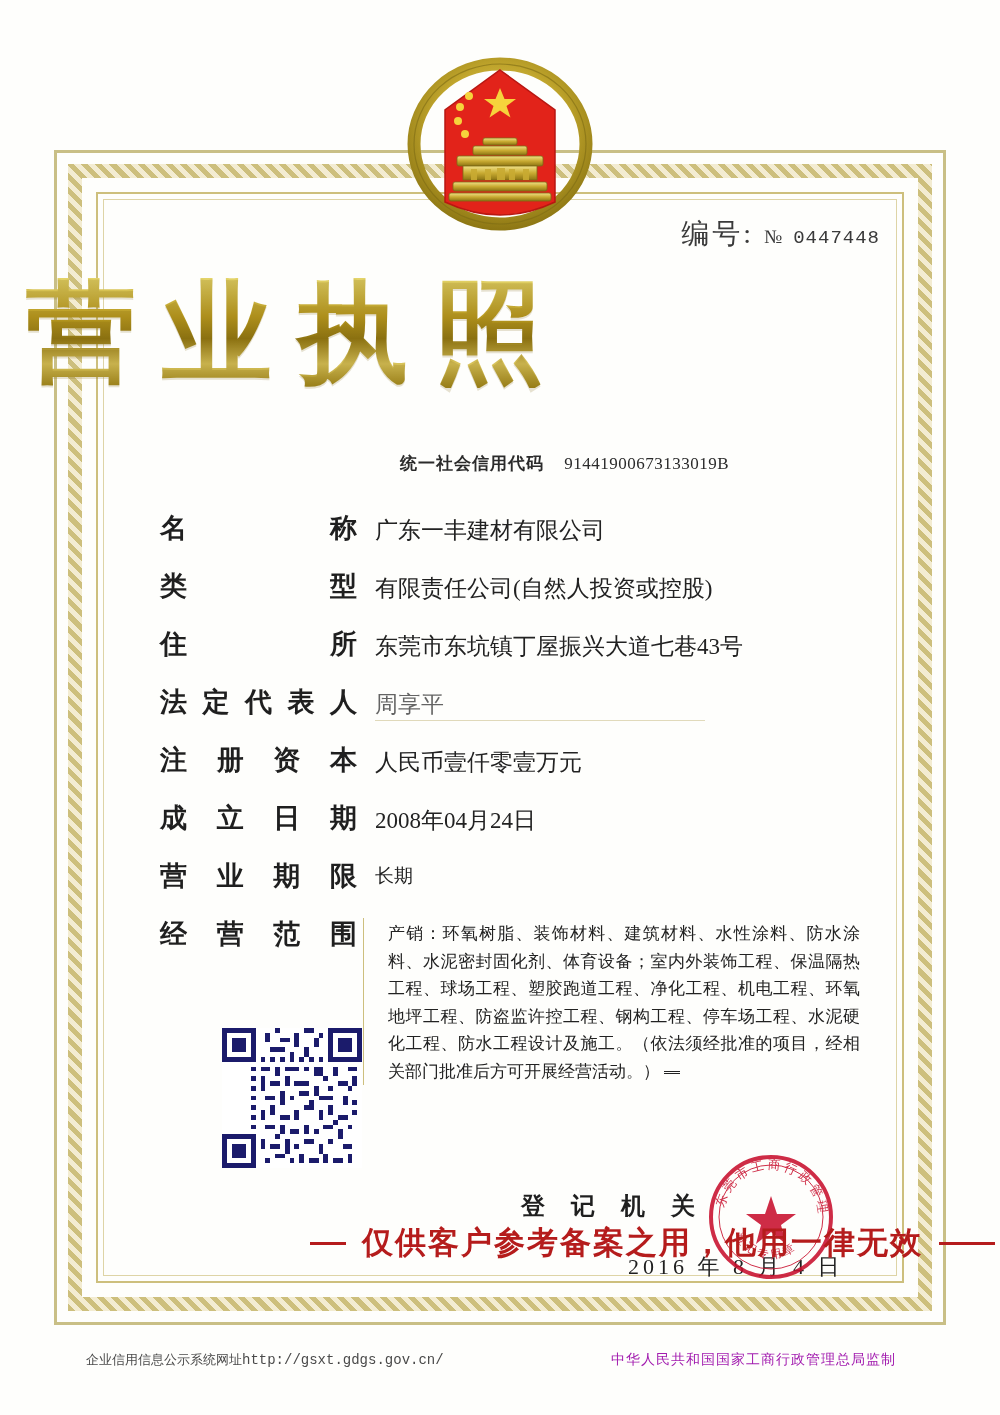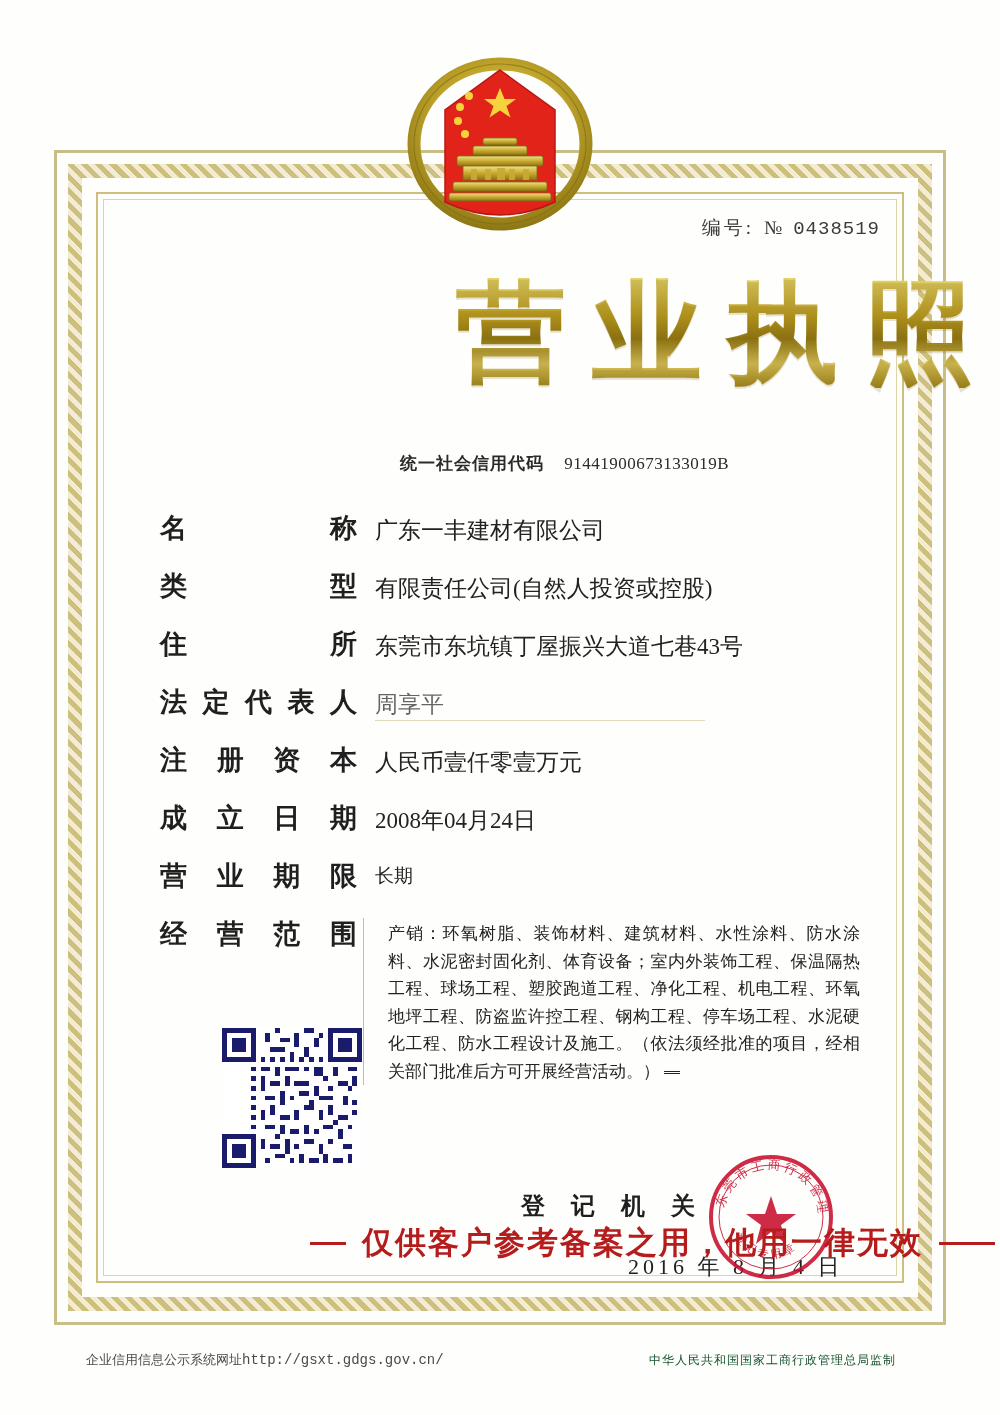--- a/index.html
+++ b/index.html
@@ -60,33 +60,33 @@
     right: 120px;
     top: 215px;
     font-size: 21px;
     color: #3a3a3a;
     letter-spacing: 1px;
     display: flex;
     align-items: baseline;
     gap: 10px;
     white-space: nowrap;
   }
-  .serial .label { font-size: 19px; letter-spacing: 3px; margin-left: 20px; }
+  .serial .label { font-size: 28px; letter-spacing: 3px; margin-left: 20px; }
   .serial .no {
     font-family: "Liberation Mono", "DejaVu Sans Mono", monospace;
     font-size: 19px;
   }
   .serial .no-mark { font-size: 19px; }
 
   
   .title {
     position: absolute;
     top: 278px;
     left: 0; right: 0;
-    text-align: right;
+    text-align: left;
     font-family: "Liberation Serif", serif;
     font-weight: bold;
     font-size: 110px;
     letter-spacing: 26px;
     text-indent: 26px;
     line-height: 1.0;
     background: linear-gradient(180deg, #e4d46a 0%, #b99a20 35%, #8f7512 55%, #d9c45c 78%, #9d8318 100%);
     -webkit-background-clip: text;
     background-clip: text;
     color: transparent;
@@ -240,22 +240,22 @@
     color: #4a4a4a;
   }
   .footer-left .url {
     font-family: "Liberation Mono", "DejaVu Sans Mono", monospace;
     font-size: 14px;
   }
   .footer-right {
     position: absolute;
     right: 104px;
     bottom: 46px;
-    font-size: 12px;
-    color: #14532d;
+    font-size: 14px;
+    color: #a21caf;
     letter-spacing: 1px;
   }
 </style>
 </head>
 <body>
 
 <div class="page">
 
   <div class="frame-outer"></div>
   <div class="frame-band"></div>
@@ -305,21 +305,21 @@
         <rect x="104" y="117" width="6" height="11"></rect>
         <rect x="118" y="117" width="6" height="11"></rect>
         <rect x="92" y="116" width="8" height="12"></rect>
       </g>
     </svg>
   </div>
 
   <div class="serial">
     <span class="label">编号:</span>
     <span class="no-mark">№</span>
-    <span class="no">0438519</span>
+    <span class="no">0447448</span>
   </div>
 
   <div class="title">营业执照</div>
 
   <div class="credit">
     <span class="ctext">统一社会信用代码</span>
     <span class="cnum">91441900673133019B</span>
   </div>
 
   <div class="fields">

